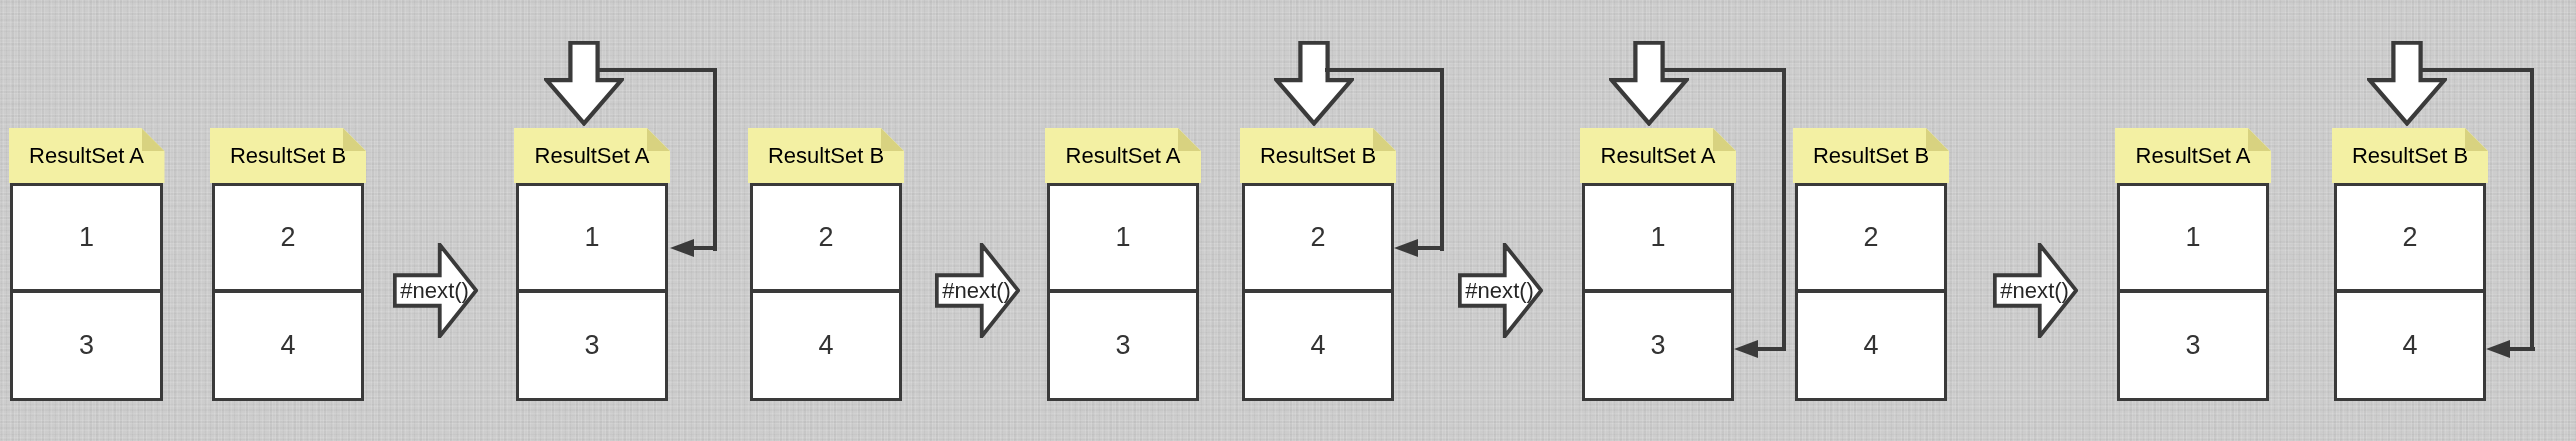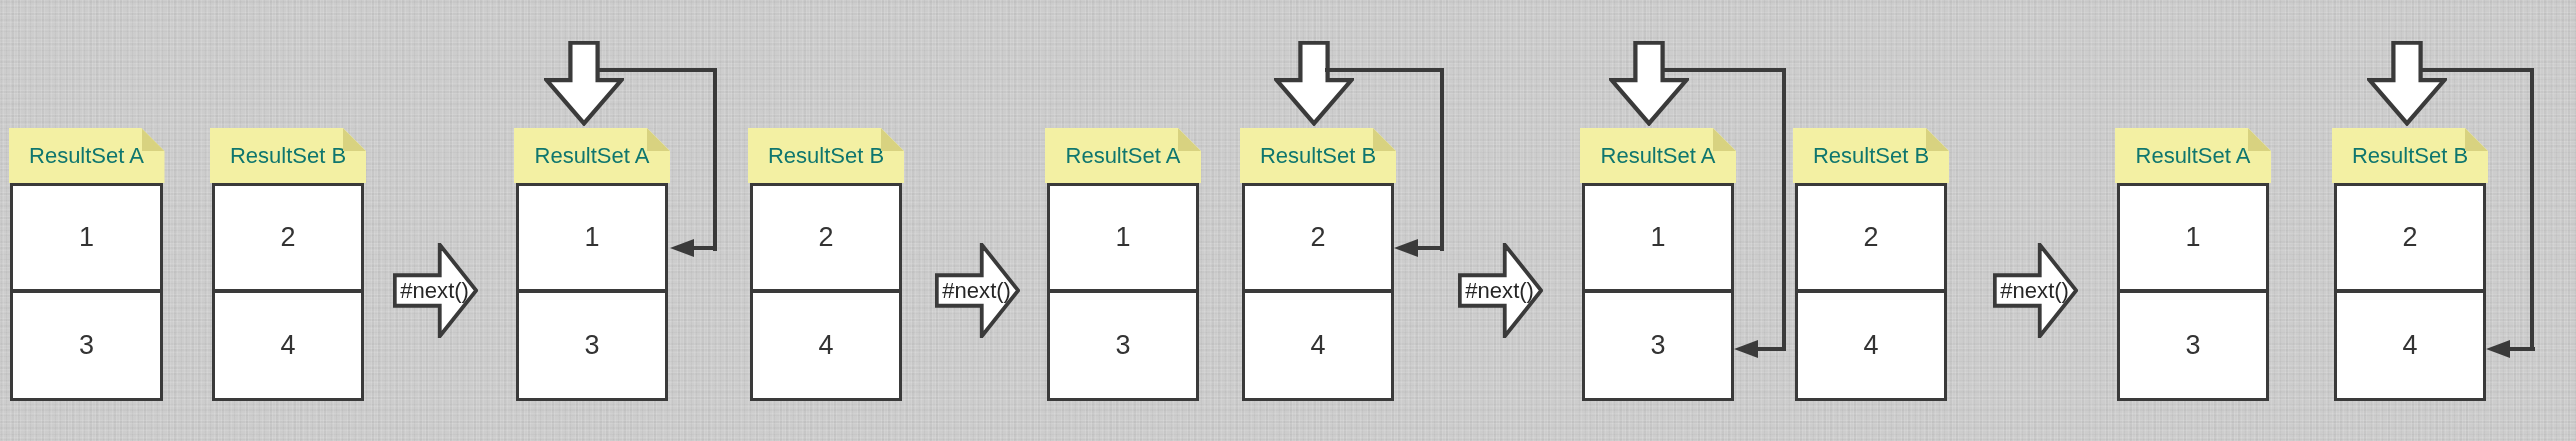--- a/index.html
+++ b/index.html
@@ -42,21 +42,21 @@
     background: #d8d280;
     clip-path: polygon(0 0, 100% 100%, 0 100%);
   }
   .tab-label {
     position: absolute;
     left: 0; right: 0; top: 0;
     height: 55px;
     line-height: 56px;
     text-align: center;
     font-size: 22px;
-    color: #0f766e;
+    color: #000000;
     white-space: nowrap;
   }
   .cbody {
     position: absolute;
     top: 55px; left: 1.7px; right: 1.7px;
     height: 218px;
     box-sizing: border-box;
     background: #ffffff;
     border: 3.4px solid #3a3a3a;
   }

